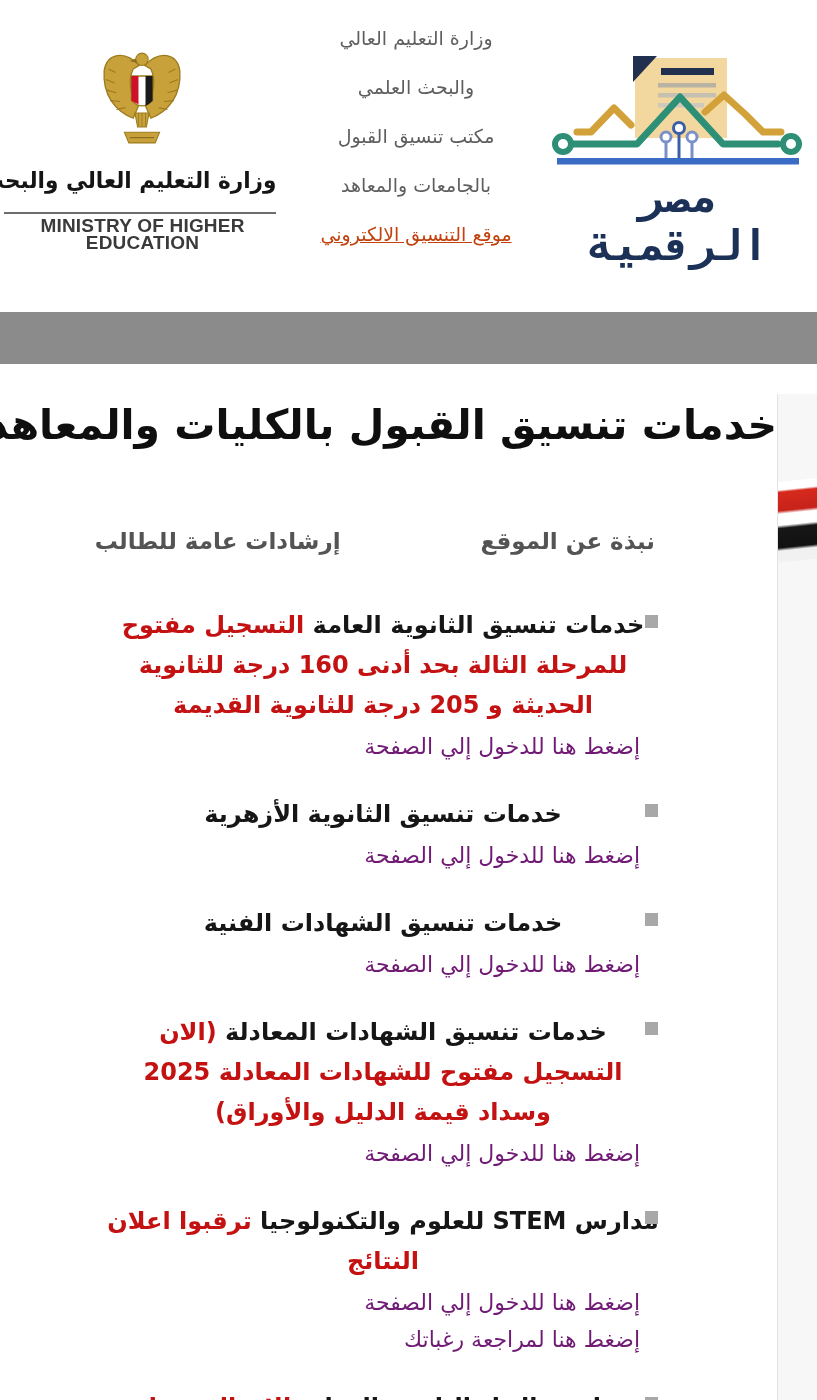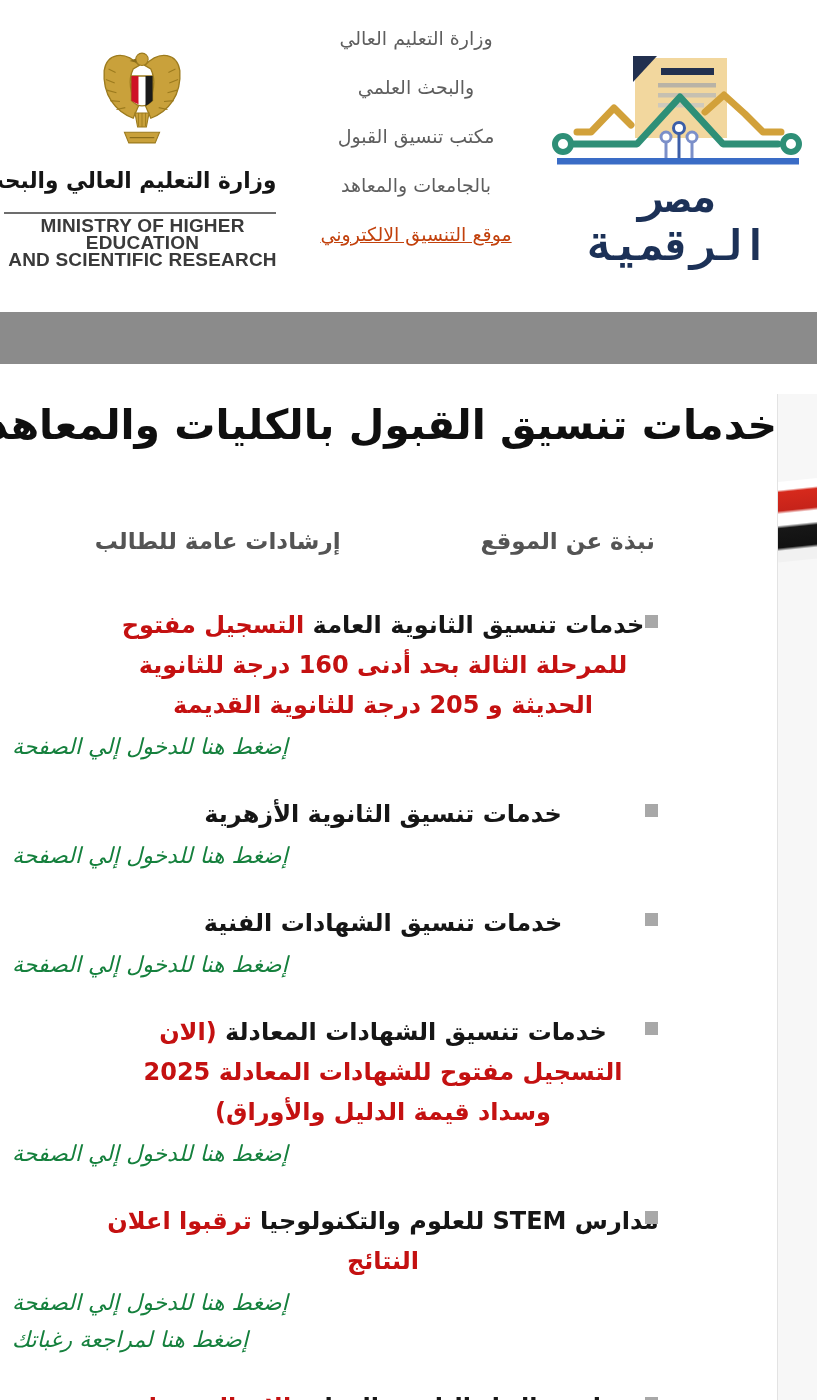--- a/index.html
+++ b/index.html
@@ -81,22 +81,22 @@
     position:absolute; right:119px; top:10px; width:13px; height:13px;
     background:#a8a8a8;
   }
   .service-title {
     padding:0 118px 0 95px; text-align:center;
     font-size:24px; line-height:40px; font-weight:bold; color:#161616;
   }
   .service-title .tr { color:#c41111; }
   .service-links { margin-top:3px; }
   .service-link {
-    display:block; text-align:left; padding-right:137px;
-    font-size:22px; line-height:37px; color:#15803d; text-decoration:none; cursor:pointer;font-style:italic;
+    display:block; text-align:right; padding-right:137px;
+    font-size:22px; line-height:37px; color:#701a75; text-decoration:none; cursor:pointer;
   }
 </style>
 </head>
 <body>
 
 <div class="page">
 
   <header class="site-header">
 
     <div class="ministry-block">
@@ -118,21 +118,20 @@
         <path d="M42,76 L58,76 L55,92 L45,92 Z" fill="#c9a13b" stroke="#9c7b1e" stroke-width="1.2"></path>
         <path d="M46,76 L46,91 M50,76 L50,92 M54,76 L54,91" stroke="#9c7b1e" stroke-width="1" fill="none"></path>
 
         <path d="M30,98 L70,98 L65,110 L35,110 Z" fill="#c9a13b" stroke="#9c7b1e" stroke-width="1.2"></path>
         <path d="M36,104 L64,104" stroke="#8a6d1a" stroke-width="1.4"></path>
       </svg>
       <div class="calligraphy">وزارة التعليم العالي والبحث العلمي</div>
       <div class="ministry-divider"></div>
       <div class="ministry-english">
         <div>MINISTRY OF HIGHER EDUCATION</div>
-        <div>AND SCIENTIFIC RESEARCH</div>
       </div>
     </div>
 
     <div class="center-block">
       <div>وزارة التعليم العالي</div>
       <div>والبحث العلمي</div>
       <div>مكتب تنسيق القبول</div>
       <div>بالجامعات والمعاهد</div>
       <a class="tansik-link">موقع التنسيق الالكتروني</a>
     </div>

